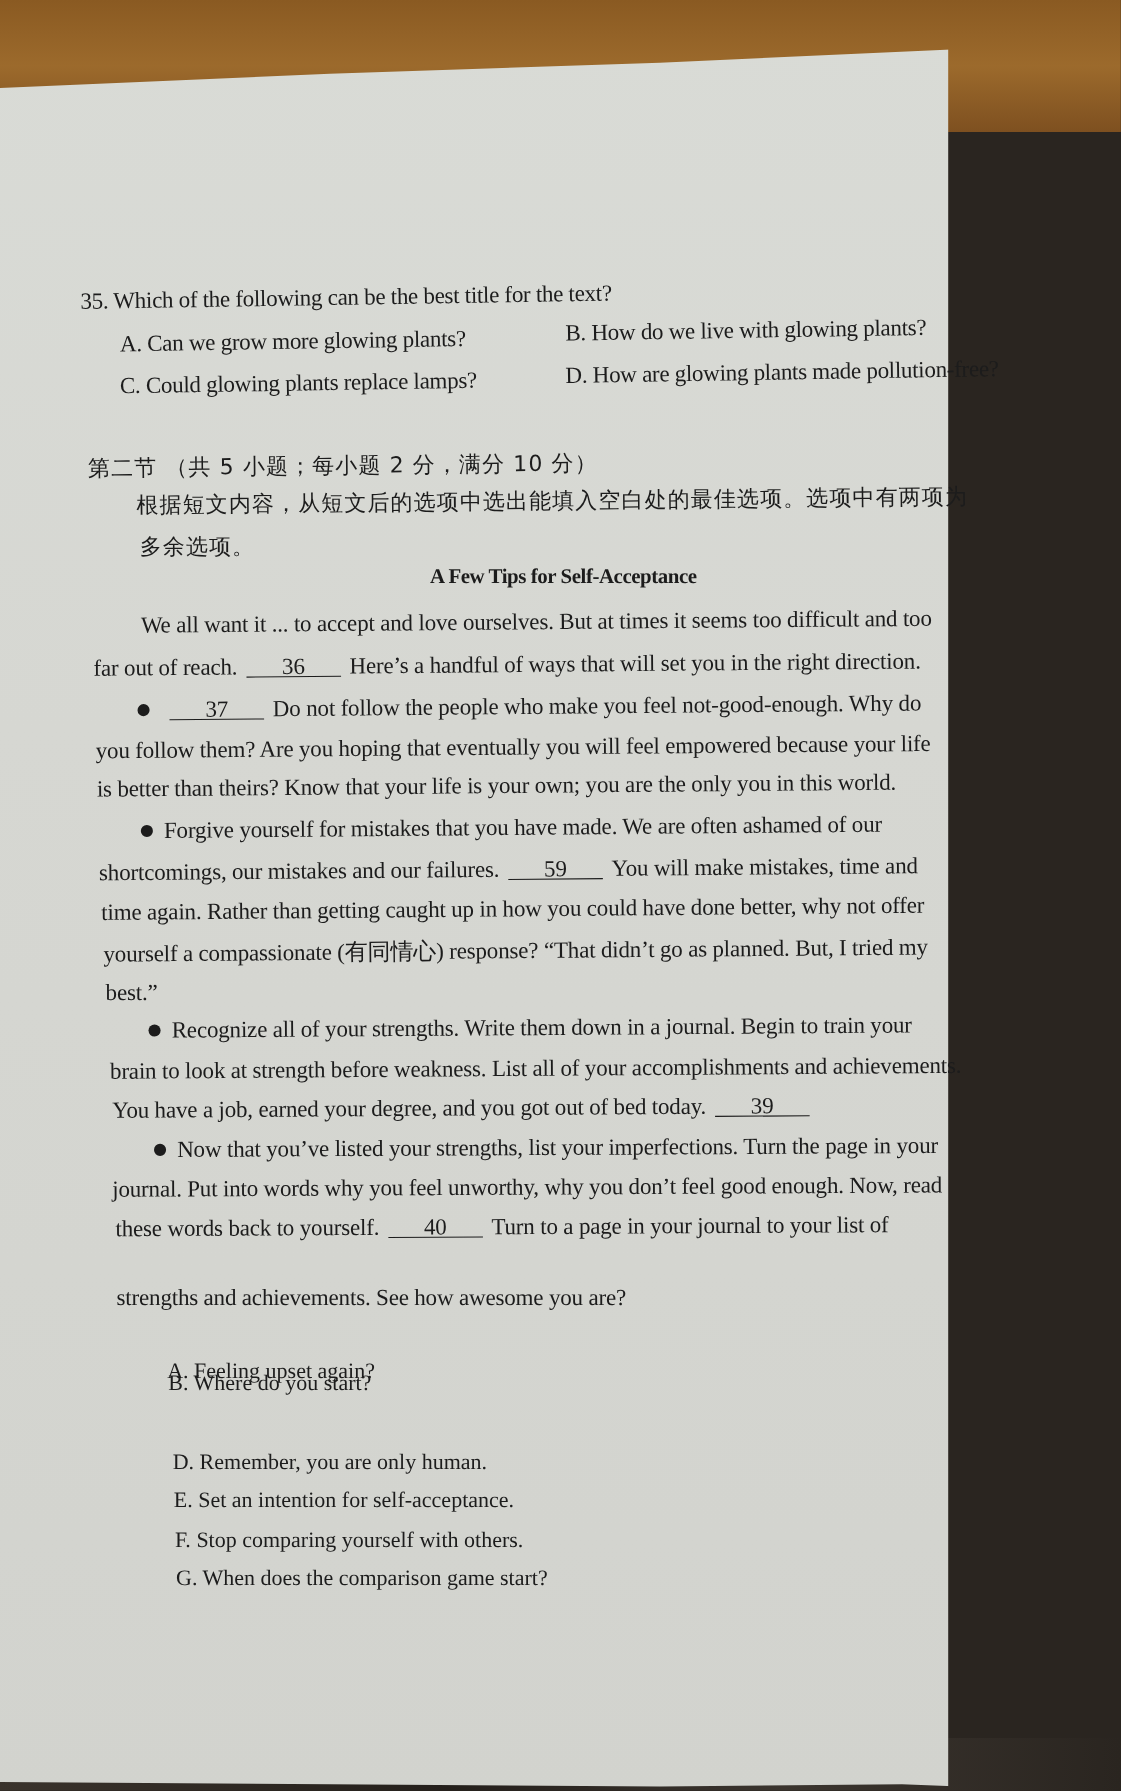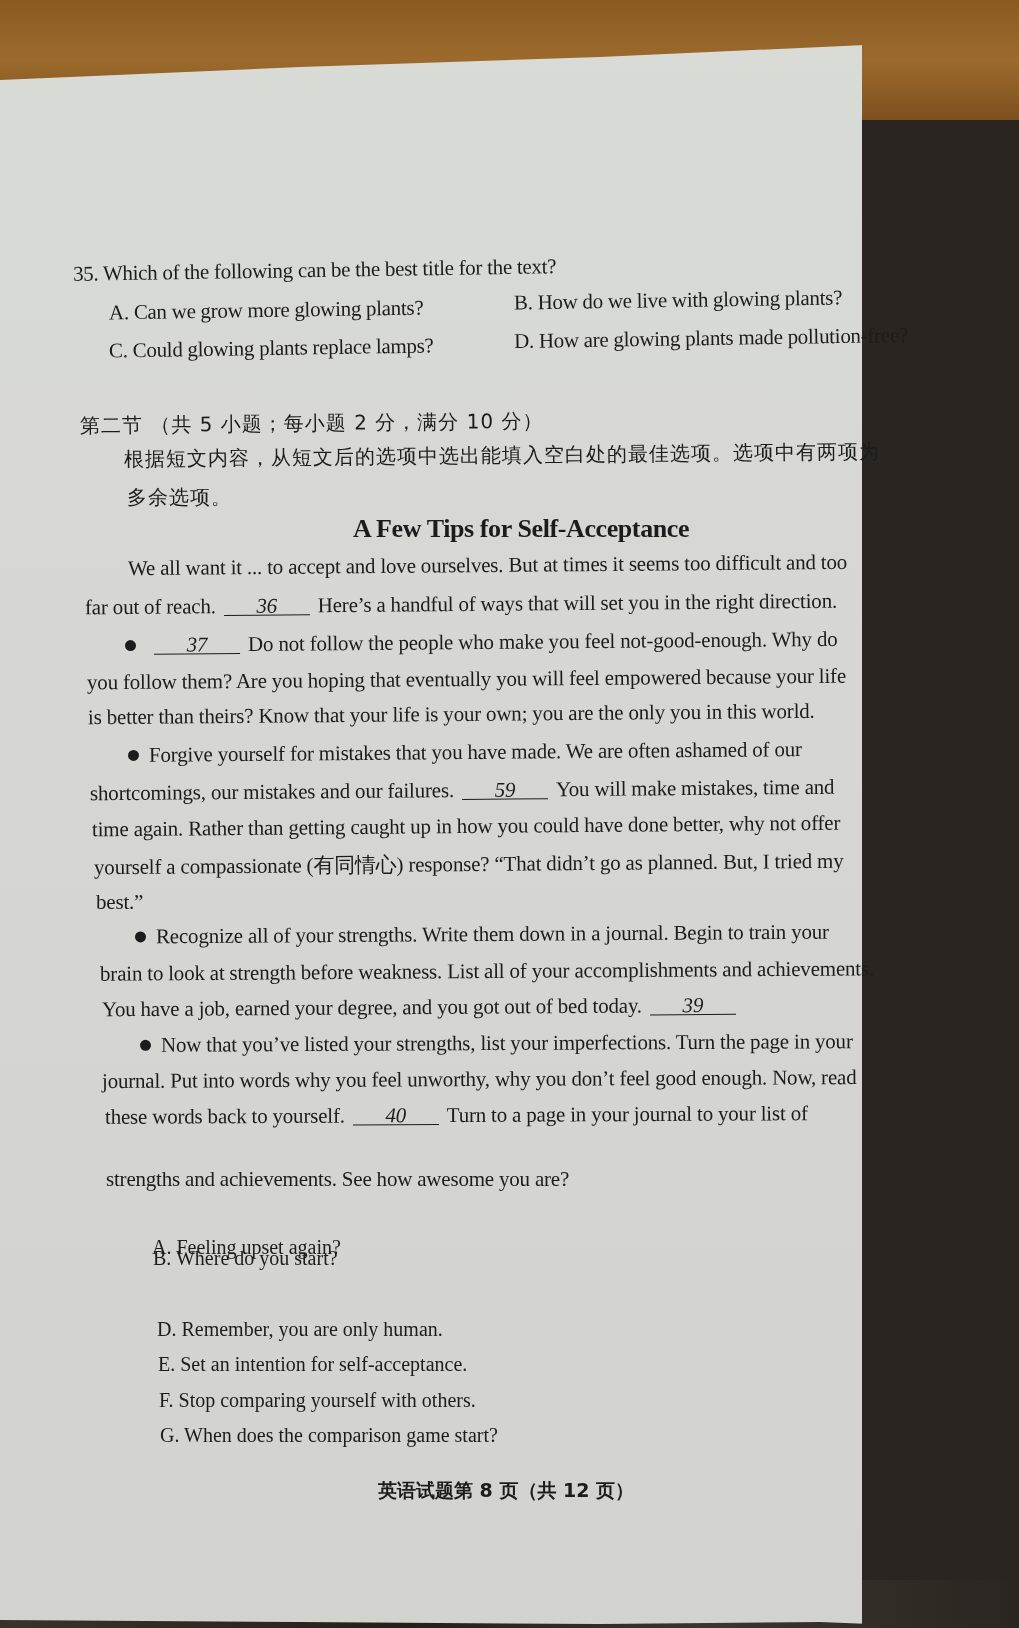--- a/index.html
+++ b/index.html
@@ -19,25 +19,25 @@
     }
     .paper {
       position: absolute; left: 0; top: 12px; width: 862px; height: 1628px;
       background: linear-gradient(180deg, #d9dbd6 0%, #d6d7d2 40%, #d2d3ce 100%);
       clip-path: polygon(0 68px, 300px 55px, 600px 45px, 1019px 26px, 1019px 1618px, 820px 1610px, 600px 1612px, 300px 1610px, 0 1608px);
     }
     .abs { position: absolute; white-space: nowrap; }
     .q35 { font-size: 21px; letter-spacing: -0.3px; }
     .opt { font-size: 21px; letter-spacing: -0.3px; }
     .cn { font-family: "DejaVu Sans", sans-serif; font-size: 20px; letter-spacing: 1px; }
-    .title { font-weight: bold; font-size: 26px; letter-spacing: -0.4px; }
+    .title { font-weight: bold; font-size: 19px; letter-spacing: -0.4px; margin-left: 38px; }
     .para { font-size: 21px; letter-spacing: -0.2px; }
     .blank {
       display: inline-block; border-bottom: 1.5px solid #1c1c1c;
-      width: 86px; text-align: center; margin: 0 8px; line-height: 18px; font-style: italic;
+      width: 86px; text-align: center; margin: 0 8px; line-height: 18px;
     }
     .bullet {
       display: inline-block; width: 11px; height: 11px; border-radius: 50%;
       background: #1c1c1c; margin-right: 10px; vertical-align: middle; position: relative; top: -2px;
     }
     .choice { font-size: 20px; letter-spacing: 0px; }
     .footer { font-family: "DejaVu Sans", sans-serif; font-weight: bold; font-size: 19px; }
   </style>
 </head>
 <body>
@@ -134,14 +134,13 @@
   <div class="abs choice" style="left:158px; top:1341px;">
     <span>E.</span> <span>Set an intention for self-acceptance.</span>
   </div>
   <div class="abs choice" style="left:160px; top:1412px;">
     <span>G.</span> <span>When does the comparison game start?</span>
   </div>
   <div class="abs choice" style="left:159px; top:1377px;">
     <span>F.</span> <span>Stop comparing yourself with others.</span>
   </div>
 
-  <div class="abs footer" style="left:378px; top:1466px;">英语试题第 8 页（共 12 页）</div>
 </div>
 
 </body></html>

